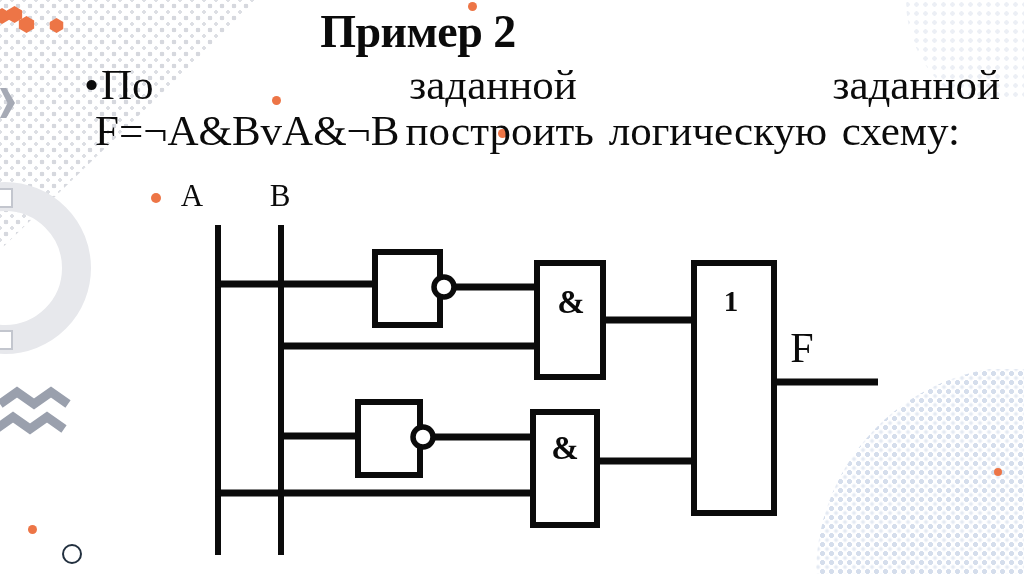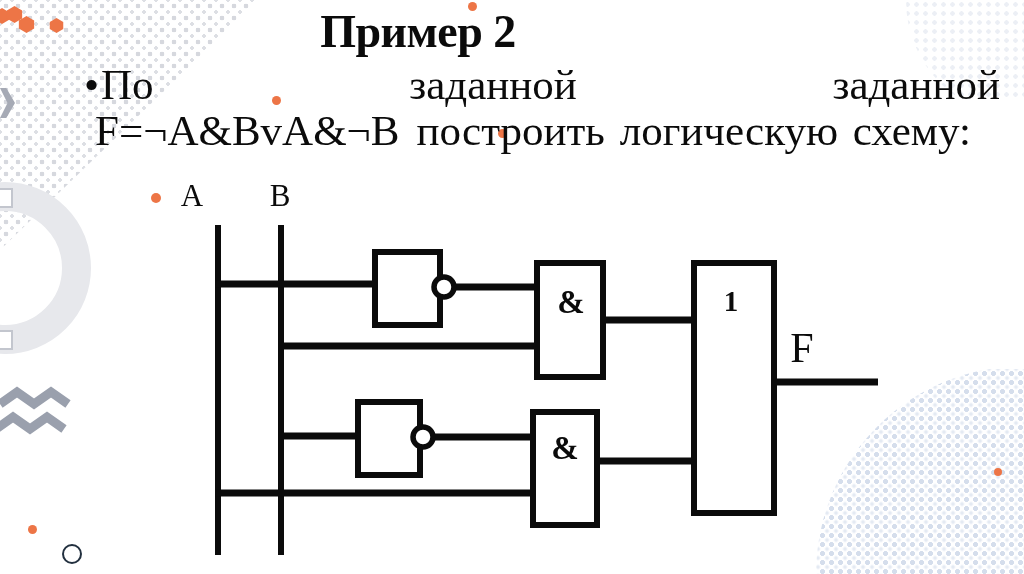--- a/index.html
+++ b/index.html
@@ -61,21 +61,21 @@
     border:2.5px solid #22303F;background:transparent;box-sizing:border-box;
   }
 
   
   .title{
     left:0;top:5px;width:836px;text-align:center;
     font-size:46px;font-weight:bold;letter-spacing:-0.5px;
   }
   .body-text{left:84px;top:62px;width:916px;font-size:43px;line-height:46px;}
   .line1{display:flex;justify-content:space-between;align-items:baseline;}
-  .line2{display:flex;gap:17px;padding-left:11px;word-spacing:4px;white-space:nowrap;}
+  .line2{display:flex;gap:6px;padding-left:11px;word-spacing:4px;white-space:nowrap;}
   .bullet{margin-right:2px;}
 
   
   .circuit{left:0;top:0;}
   .circuit text{font-family:"Liberation Serif",serif;fill:#0b0b0b;}
 </style>
 </head>
 <body>
 
 <div class="slide">

